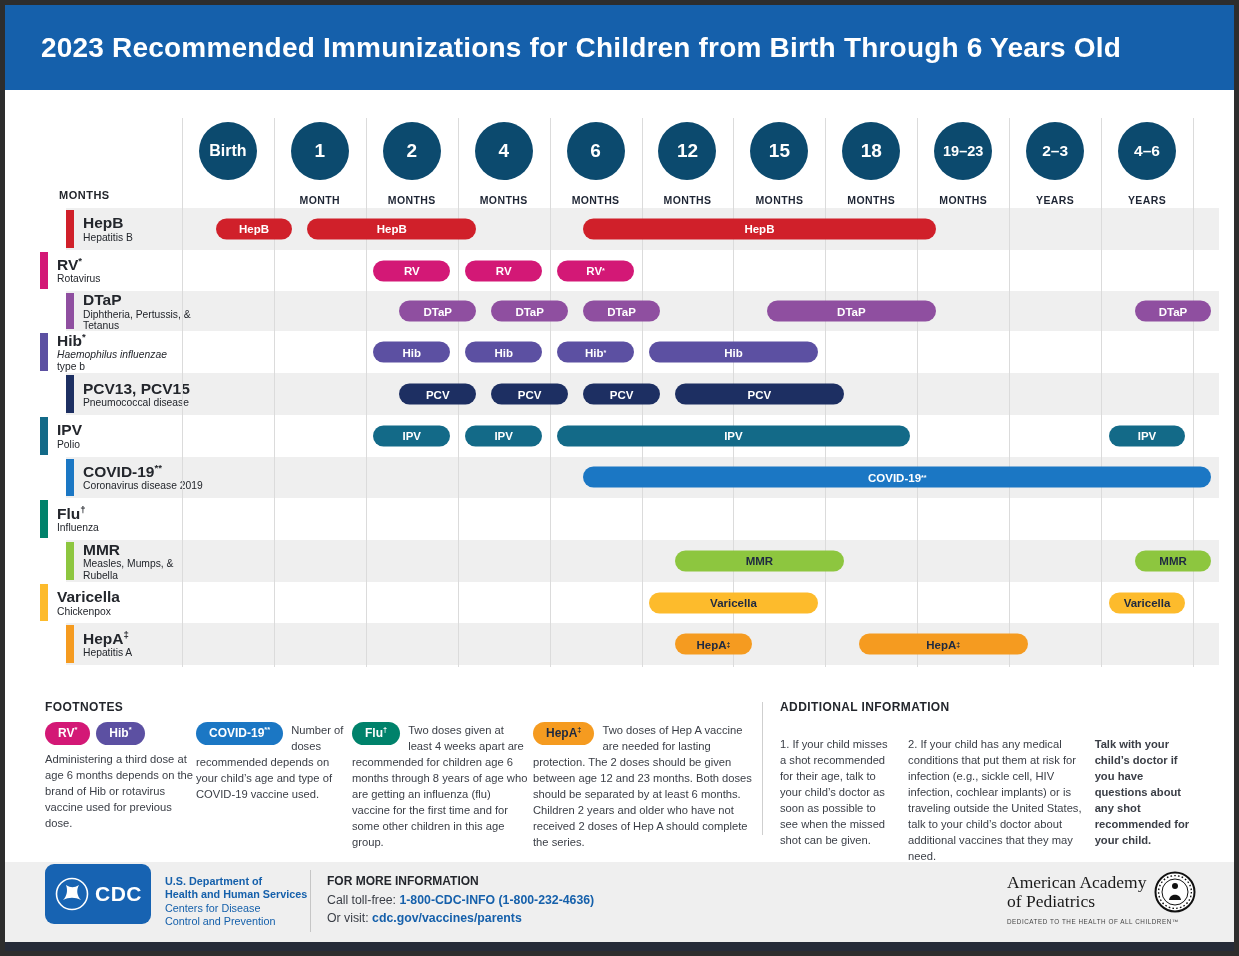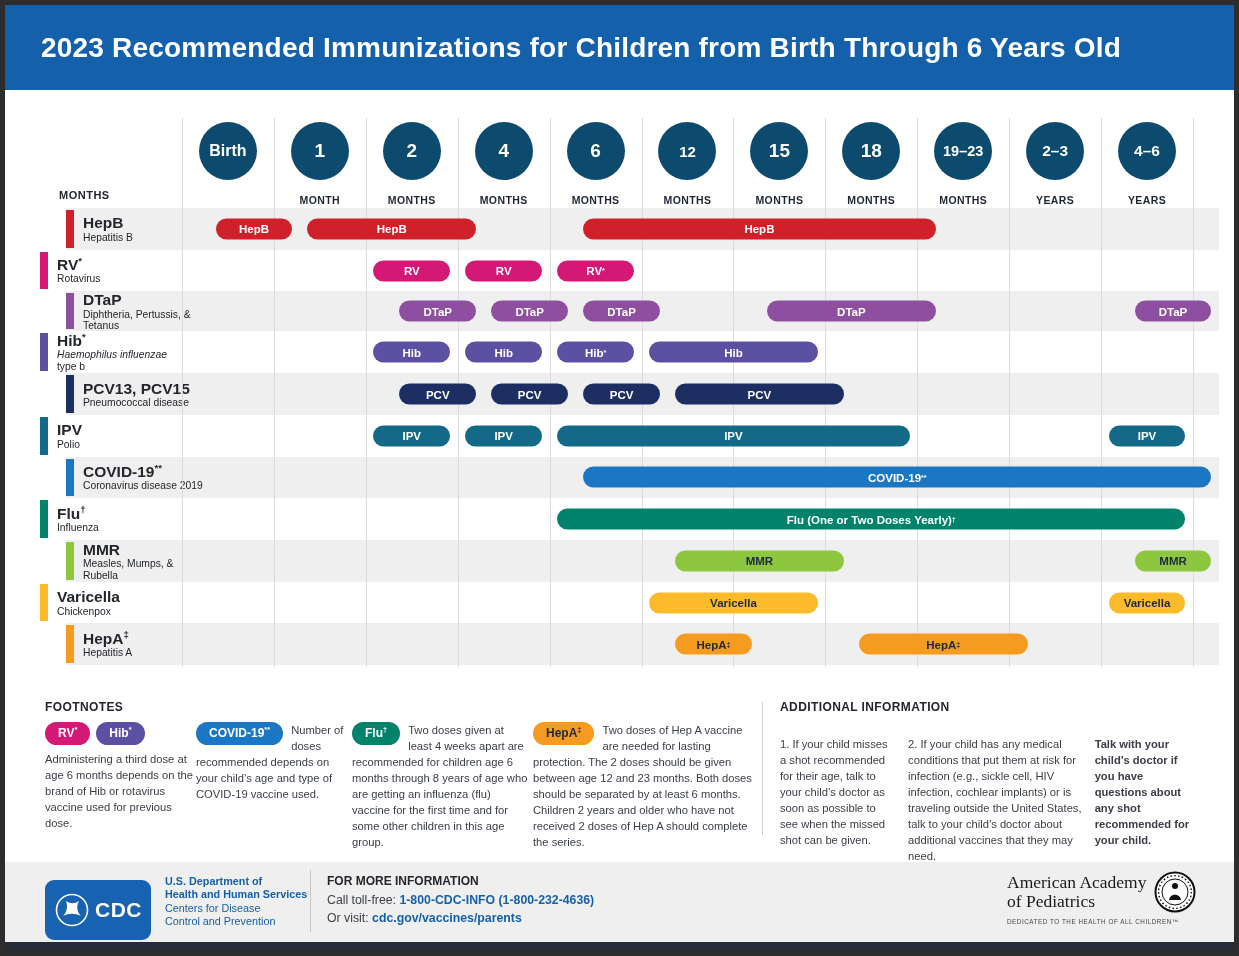--- a/index.html
+++ b/index.html
@@ -47,21 +47,21 @@
   .fn-item .pill.floated{float:left;margin:0 8px 2px 0;}
   .divider-v{position:absolute;left:757px;top:697px;height:133px;width:1px;background:#CFCFCF;}
   
   .addinfo{position:absolute;left:775px;top:695px;width:418px;}
   .ai-cols{display:flex;gap:13px;margin-top:22px;}
   .ai-cols p{margin:0;font-size:11.2px;line-height:1.43;color:#3A3E46;}
   .ai-c1{width:118px;} .ai-c2{width:178px;}
   .ai-c3{width:106px;font-weight:700;color:#23262C;}
   
   .footer{position:absolute;left:0;right:0;top:857px;height:80px;background:#EFEFEF;}
-  .cdc-logo{position:absolute;left:40px;top:18px;width:106px;height:60px;border-radius:9px;background:#1763B2;
+  .cdc-logo{position:absolute;left:40px;top:2px;width:106px;height:60px;border-radius:9px;background:#1763B2;
     display:flex;align-items:center;justify-content:center;gap:5px;}
   .cdc-logo .cdc-txt{color:#fff;font-weight:800;font-size:21px;letter-spacing:.5px;}
   .cdc-dept{position:absolute;left:160px;top:13px;font-size:10.8px;line-height:1.25;color:#1560AB;}
   .cdc-dept .b{font-weight:700;}
   .f-div{position:absolute;left:305px;top:8px;height:62px;width:1px;background:#C6C6C6;}
   .moreinfo{position:absolute;left:322px;top:12px;}
   .moreinfo .h{font-size:12px;font-weight:700;color:#23262C;margin-bottom:5px;}
   .moreinfo .ln{font-size:12.3px;color:#3A3E46;margin-bottom:4px;}
   .moreinfo a{color:#1560AB;font-weight:700;text-decoration:none;}
   .aafp{position:absolute;left:805px;top:6px;width:200px;text-align:center;}
@@ -114,21 +114,21 @@
         </div>
         <div class="age-col" style="left: 417.727px; width: 91.9091px;">
           <div class="age-circle" style="font-size: 19px;">4</div>
           <div class="age-sub">MONTHS</div>
         </div>
         <div class="age-col" style="left: 509.636px; width: 91.9091px;">
           <div class="age-circle" style="font-size: 19px;">6</div>
           <div class="age-sub">MONTHS</div>
         </div>
         <div class="age-col" style="left: 601.545px; width: 91.9091px;">
-          <div class="age-circle" style="font-size: 15px;">12</div>
+          <div class="age-circle" style="font-size: 19px;">12</div>
           <div class="age-sub">MONTHS</div>
         </div>
         <div class="age-col" style="left: 693.455px; width: 91.9091px;">
           <div class="age-circle" style="font-size: 19px;">15</div>
           <div class="age-sub">MONTHS</div>
         </div>
         <div class="age-col" style="left: 785.364px; width: 91.9091px;">
           <div class="age-circle" style="font-size: 19px;">18</div>
           <div class="age-sub">MONTHS</div>
         </div>
@@ -231,23 +231,20 @@
           </div>
           <div class="bars">
             <div class="bar" style="left: 375.136px; width: 628.364px; background: rgb(27, 119, 196);">COVID-19<sup>**</sup></div>
           </div>
         </div>
         <div class="vrow" style="height: 41.7273px;">
           <div class="vstrip" style="background: rgb(0, 130, 107);"></div>
           <div class="vlabel">
             <span class="vname">Flu<sup>†</sup></span>
             <span class="vsub"><span>Influenza</span></span>
-          </div>
-          <div class="bars">
-            <div class="bar" style="left: 375.136px; width: 628.364px; background: rgb(0, 130, 107);">Flu (One or Two Doses Yearly)<sup>†</sup></div>
           </div>
         </div>
         <div class="vrow alt" style="height: 41.7273px;">
           <div class="vstrip" style="background: rgb(141, 198, 63);"></div>
           <div class="vlabel inline">
             <span class="vname">MMR</span> 
             <span class="vsub"><span>Measles, Mumps, &amp; Rubella</span></span>
           </div>
           <div class="bars">
             <div class="bar dark" style="left: 467.045px; width: 168.818px; background: rgb(141, 198, 63);">MMR</div>

